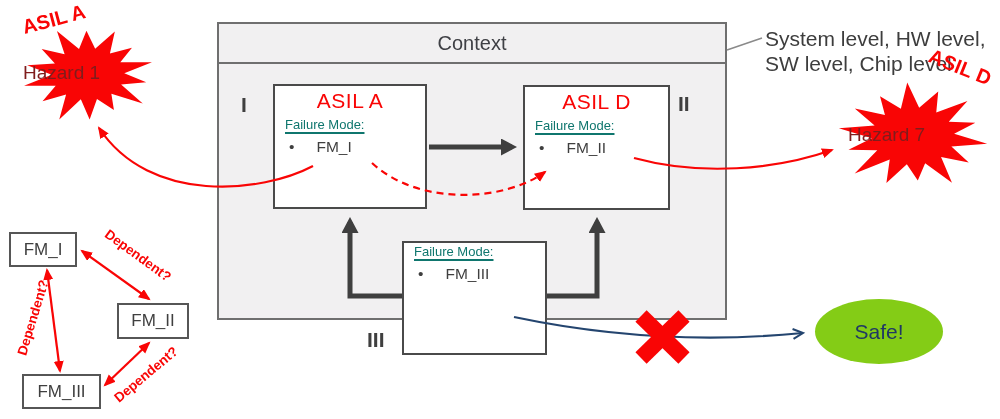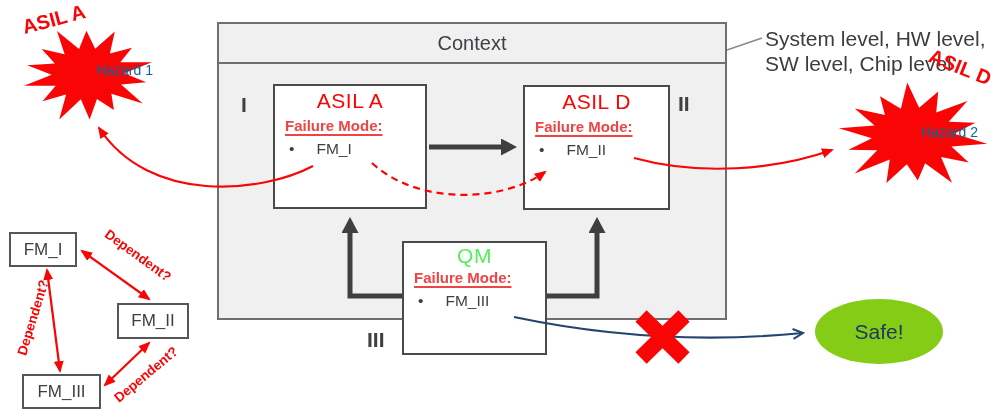--- a/index.html
+++ b/index.html
@@ -23,40 +23,40 @@
   
   .module{
     background:#ffffff;border:2px solid #4a4a4a;box-sizing:border-box;z-index:2;
   }
   .module-title{
     text-align:center;font-size:21px;margin-top:3px;font-weight:500;letter-spacing:.5px;
   }
   .title-red{color:#F90505;}
   .title-green{color:#57EE5C;}
   .fm-header{
-    margin:4px 0 0 10px;font-size:15px;font-weight:bold;color:#ef4444;
+    margin:4px 0 0 10px;font-size:13px;font-weight:normal;color:#0f766e;
     text-decoration:underline;text-decoration-thickness:1.5px;text-underline-offset:3px;
     width:max-content;
   }
   .fm-row{
     display:flex;gap:22px;margin:6px 0 0 14px;font-size:15.5px;color:#3f3f3f;
   }
   .numeral{
     font-size:21px;font-weight:bold;color:#3f3f3f;z-index:2;
   }
 
   
   .levels-note{
     left:765px;top:10px;width:232px;font-size:21px;line-height:25px;color:#3d3d3d;z-index:6;margin-top:16px;
   }
   .asil-tag{
     width:84px;text-align:center;font-size:20px;font-weight:bold;color:#F90505;z-index:6;
   }
   .hazard-text{
-    width:130px;text-align:right;font-size:14px;color:#0369a1;z-index:6;
+    width:130px;text-align:left;font-size:19px;color:#7f1d1d;z-index:6;
   }
   .safe-ellipse{
     left:815px;top:299px;width:128px;height:65px;border-radius:50%;
     background:#84cc16;display:flex;align-items:center;justify-content:center;
     font-size:21px;color:#203864;z-index:2;
   }
 
   
   .mini-node{
     background:#ffffff;border:2px solid #565656;box-sizing:border-box;
@@ -92,35 +92,34 @@
 <div class="abs module" style="left:523px;top:85px;width:147px;height:125px;">
   <div class="module-title title-red">ASIL D</div>
   <div class="fm-header">Failure Mode:</div>
   <div class="fm-row">
     <span>•</span>
     <span>FM_II</span>
   </div>
 </div>
 
 <div class="abs module" style="left:402px;top:241px;width:145px;height:114px;">
-  <div class="module-title title-green" style="margin-top:1px;">QM</div>
   <div class="fm-header" style="margin-top:1px;">Failure Mode:</div>
   <div class="fm-row">
     <span>•</span>
     <span>FM_III</span>
   </div>
 </div>
 
 <div class="abs levels-note">System level, HW level, SW level, Chip level</div>
 
 <div class="abs asil-tag" style="left:12px;top:8px;transform:rotate(-15deg);">ASIL A</div>
 <div class="abs hazard-text" style="left:23px;top:62px;">Hazard 1</div>
 
 <div class="abs asil-tag" style="left:918px;top:56px;transform:rotate(22deg);">ASIL D</div>
-<div class="abs hazard-text" style="left:848px;top:124px;">Hazard 2</div>
+<div class="abs hazard-text" style="left:848px;top:124px;">Hazard 7</div>
 
 <div class="abs safe-ellipse">
   <span>Safe!</span>
 </div>
 
 <div class="abs mini-node" style="left:9px;top:232px;width:68px;height:35px;">
   <span>FM_I</span>
 </div>
 <div class="abs mini-node" style="left:117px;top:303px;width:72px;height:36px;">
   <span>FM_II</span>

